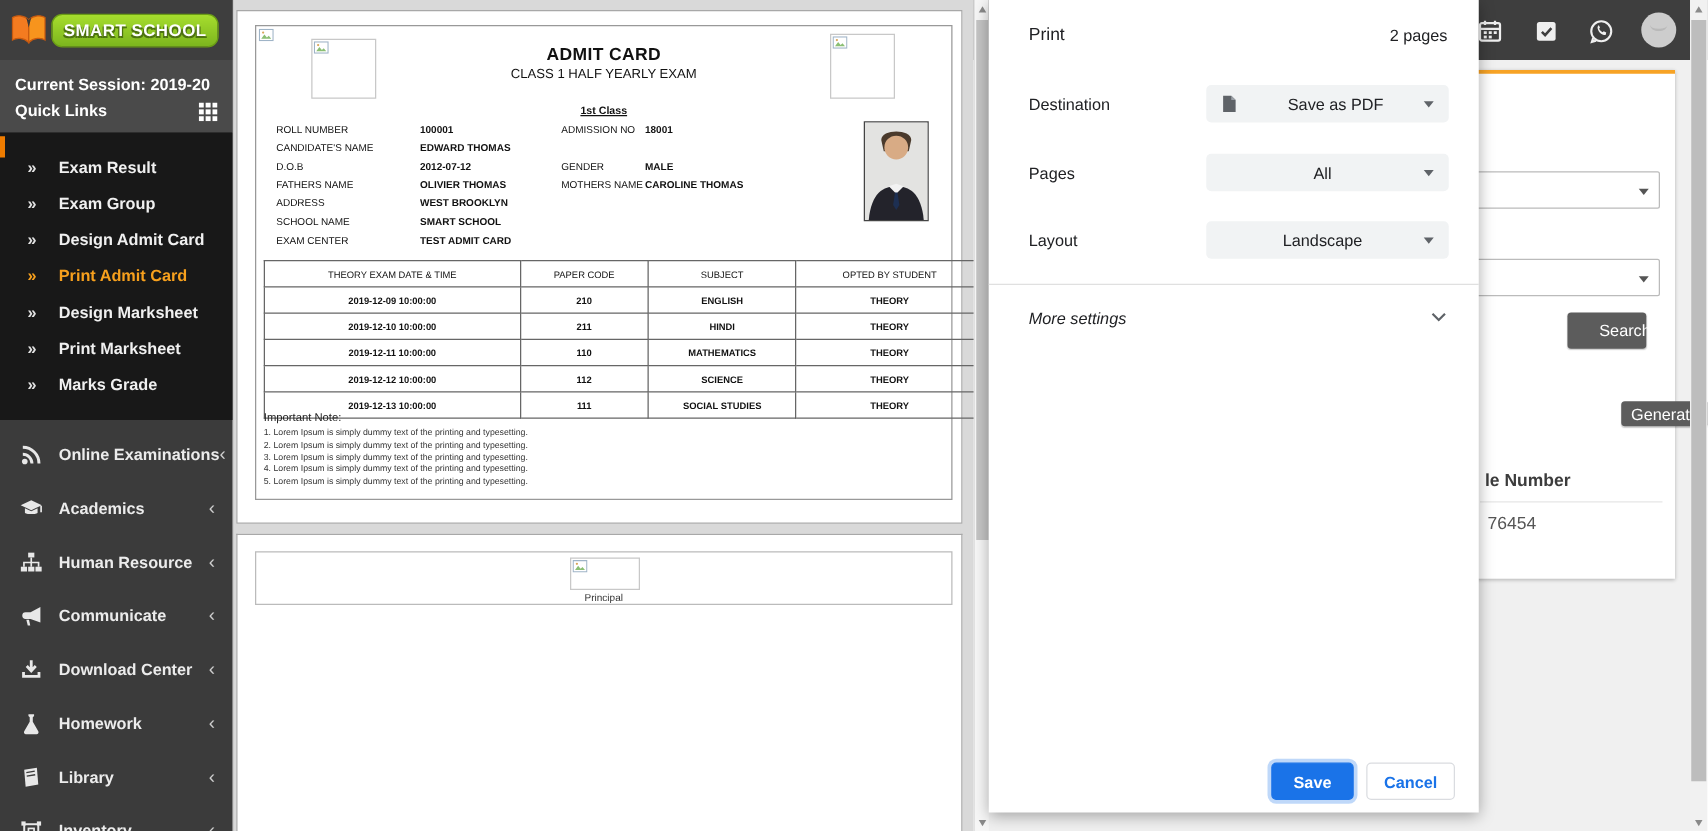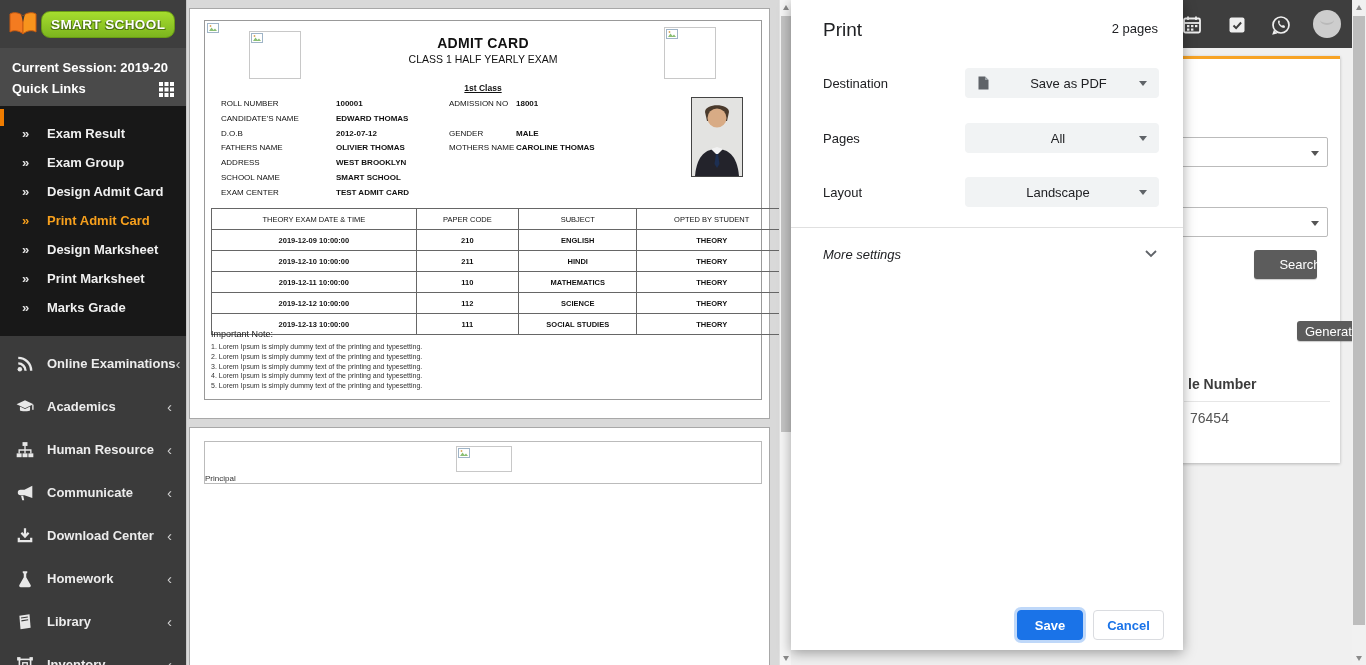--- a/index.html
+++ b/index.html
@@ -79,34 +79,34 @@
   .exam-table th, .exam-table td { border:1px solid #666; text-align:center; font-size:7.5px;
     padding:5.5px 2px; color:#111; }
   .exam-table th { font-weight:normal; }
   .exam-table td { font-weight:bold; }
   .exam-table col:nth-child(1){width:35.6%} .exam-table col:nth-child(2){width:17.8%}
   .exam-table col:nth-child(3){width:20.6%} .exam-table col:nth-child(4){width:26%}
   .note-title { position:absolute; left:6px; top:308px; font-size:9px; color:#222; }
   .notes { position:absolute; left:6px; top:321px; font-size:7px; line-height:9.8px; color:#333; }
   .sign-strip { position:absolute; left:14px; top:13px; width:558px; height:43px; border:1px solid #bbb; }
   .principal-box { position:absolute; left:251px; top:4px; width:56px; height:26px; border:1px solid #c8c8c8; }
-  .principal-label { position:absolute; left:0; right:0; top:32px; text-align:left; font-size:8px; color:#333; }
+  .principal-label { position:absolute; left:0; right:0; top:32px; text-align:center; font-size:8px; color:#333; }
 
   
   #pv-scroll { position:absolute; left:779px; top:0; width:12px; height:665px; background:#f6f6f6;
     border-left:1px solid #e2e2e2; z-index:3; }
   .sb-arrow { position:absolute; left:0; width:12px; height:14px; display:flex; align-items:center; justify-content:center; }
   .tri-up { width:0;height:0;border-left:3.5px solid transparent;border-right:3.5px solid transparent;border-bottom:5px solid #8a8a8a; }
   .tri-down { width:0;height:0;border-left:3.5px solid transparent;border-right:3.5px solid transparent;border-top:5px solid #8a8a8a; }
   #pv-thumb { position:absolute; left:1px; top:16px; width:10px; height:416px; background:#c4c4c4; }
 
   
   #dialog { position:absolute; left:791px; top:0; width:392px; height:650px; background:#fff;
     box-shadow:0 3px 12px rgba(0,0,0,.35); z-index:5; }
-  .dlg-title { position:absolute; left:32px; top:19px; font-size:19px; color:#202124; }
+  .dlg-title { position:absolute; left:32px; top:19px; font-size:14px; color:#202124; }
   .dlg-pages { position:absolute; right:25px; top:21px; font-size:13px; color:#202124; }
   .dlg-label { position:absolute; left:32px; font-size:13px; color:#202124; }
   .dlg-select { position:absolute; left:174px; width:194px; height:30px; background:#f1f3f4;
     border-radius:4px; display:flex; align-items:center; padding:0 12px; cursor:pointer;text-align:center; }
   .dlg-select .txt { font-size:13px; color:#202124; flex:1; }
   .dlg-caret { width:0; height:0; border-left:4px solid transparent; border-right:4px solid transparent;
     border-top:5px solid #5f6368; }
   .dlg-divider { position:absolute; left:0; right:0; top:227px; height:1px; background:#e0e0e0; }
   .more-row { position:absolute; left:0; right:0; top:238px; height:34px; cursor:pointer;font-style:italic; }
   .more-label { position:absolute; left:32px; top:9px; font-size:13px; color:#202124; }

